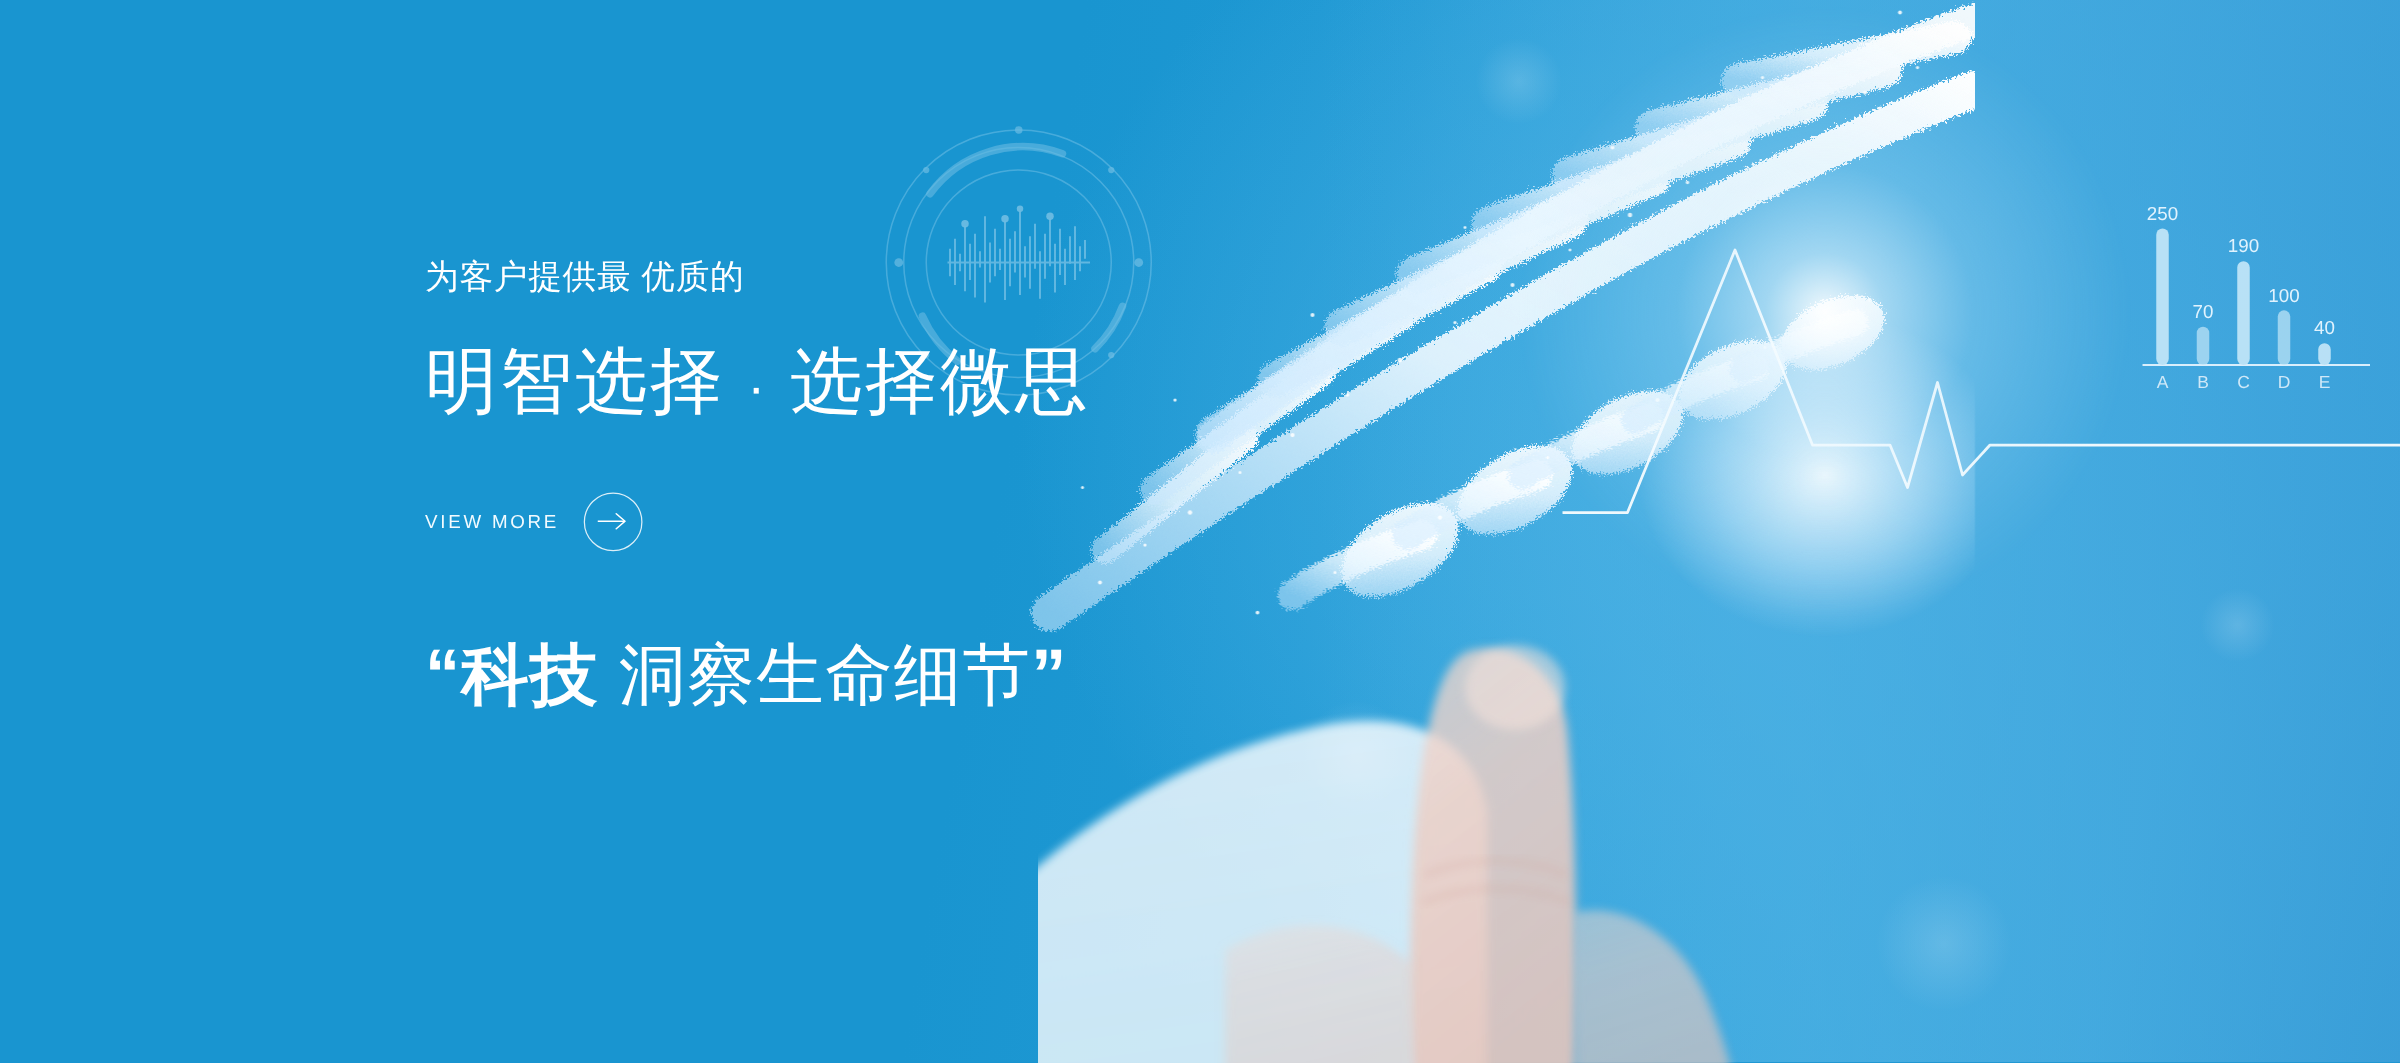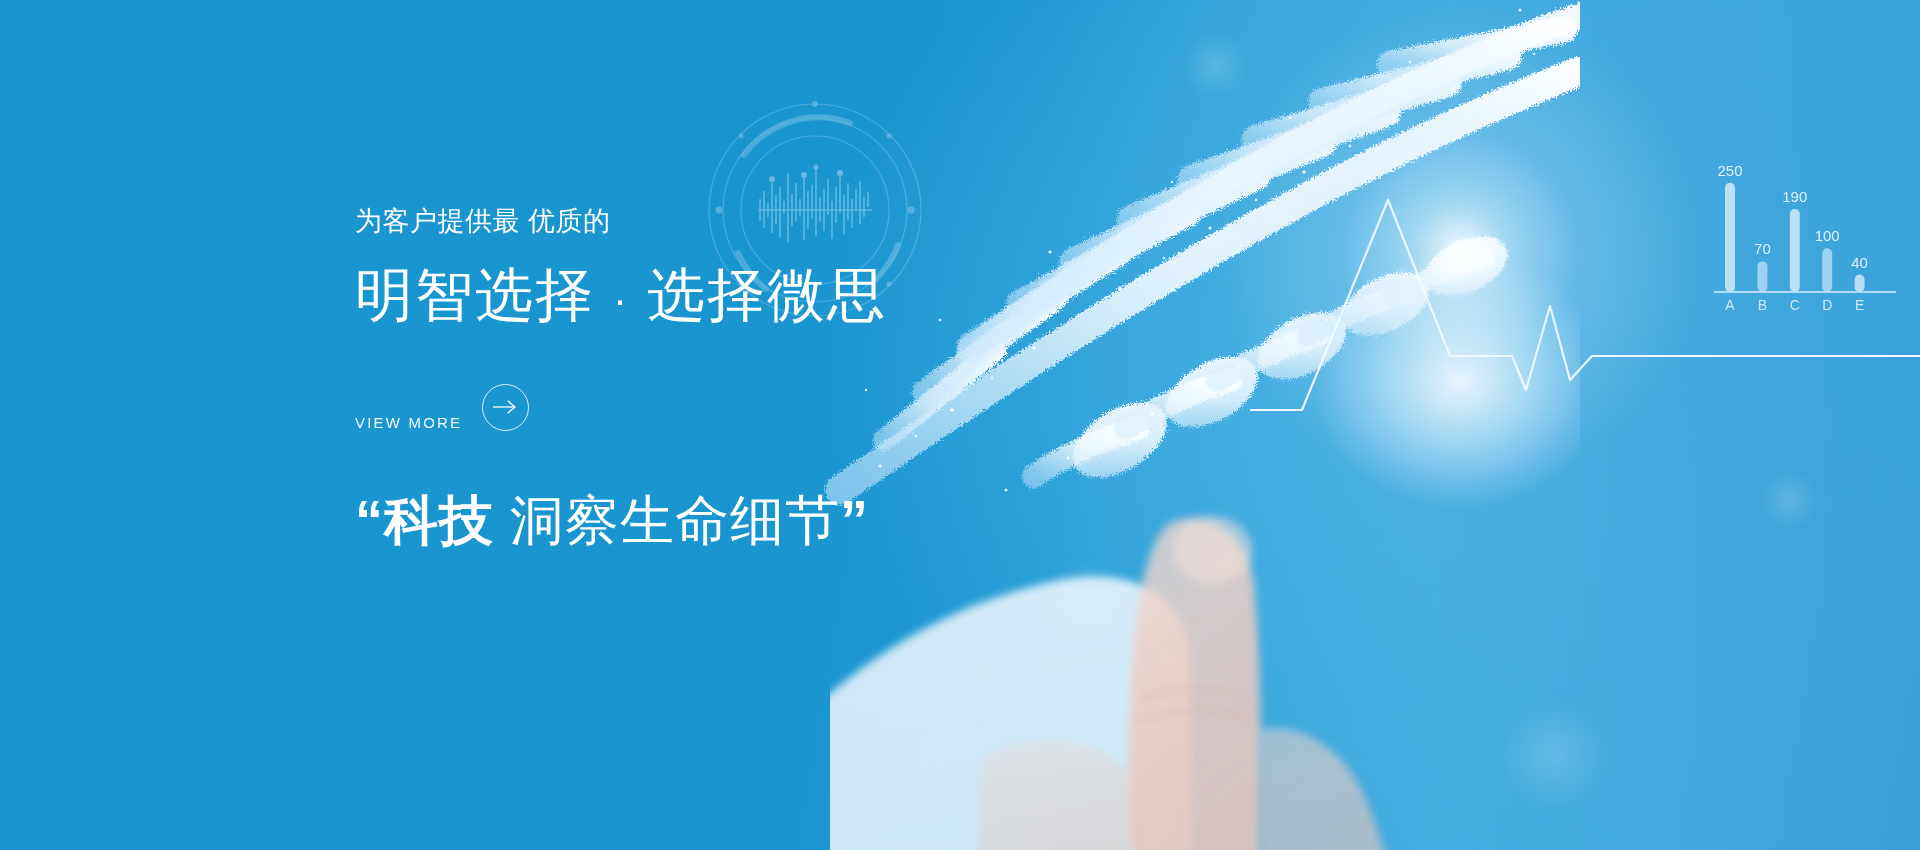--- a/index.html
+++ b/index.html
@@ -52,46 +52,46 @@
 
   
   .ecg { position:absolute; left:1250px; top:160px; width:680px; height:280px; }
   .ecg svg { display:block; }
 
   
   .mini-chart { position:absolute; left:1700px; top:150px; width:210px; height:180px; }
   .mini-chart svg { display:block; }
 
   
-  .copy { position:absolute; left:355px; top:200px; width:720px; color:#fff; }
+  .copy { position:absolute; left:340px; top:200px; width:720px; color:#fff; }
 
   .sub-line {
     font-size:27px;
     line-height:42px;
     font-weight:400;
     letter-spacing:.5px;
     color:#ffffff;
     white-space:nowrap;
   }
 
   .headline {
-    margin-top:17px;
+    margin-top:28px;
     font-size:58px;
     line-height:72px;
     font-weight:400;
     letter-spacing:2px;
     white-space:nowrap;
     color:#ffffff;
   }
   .headline .dot-sep { padding:0 18px; font-size:42px; vertical-align:middle; }
 
   .view-more {
     margin-top:48px;
     display:flex;
-    align-items:flex-end;
+    align-items:center;
     gap:20px;
     width:175px;
     cursor:pointer;
   }
   .view-more-label {
     font-size:15px;
     letter-spacing:2.2px;
     font-weight:400;
     color:#f2fbff;
     white-space:nowrap;
@@ -100,21 +100,21 @@
     width:47px; height:47px;
     border:1px solid rgba(255,255,255,.85);
     border-radius:50%;
     display:flex; align-items:center; justify-content:center;
     flex:0 0 auto;
   }
 
   .quote {
     margin-top:54px;
     font-size:54px;
-    line-height:70px;
+    line-height:88px;
     white-space:nowrap;
     color:#ffffff;
     letter-spacing:1px;
   }
   .quote .qmark { font-weight:700; font-size:56px; }
   .quote .strong { font-weight:700; }
   .quote .light { font-weight:400; }
 </style>
 </head>
 <body>

